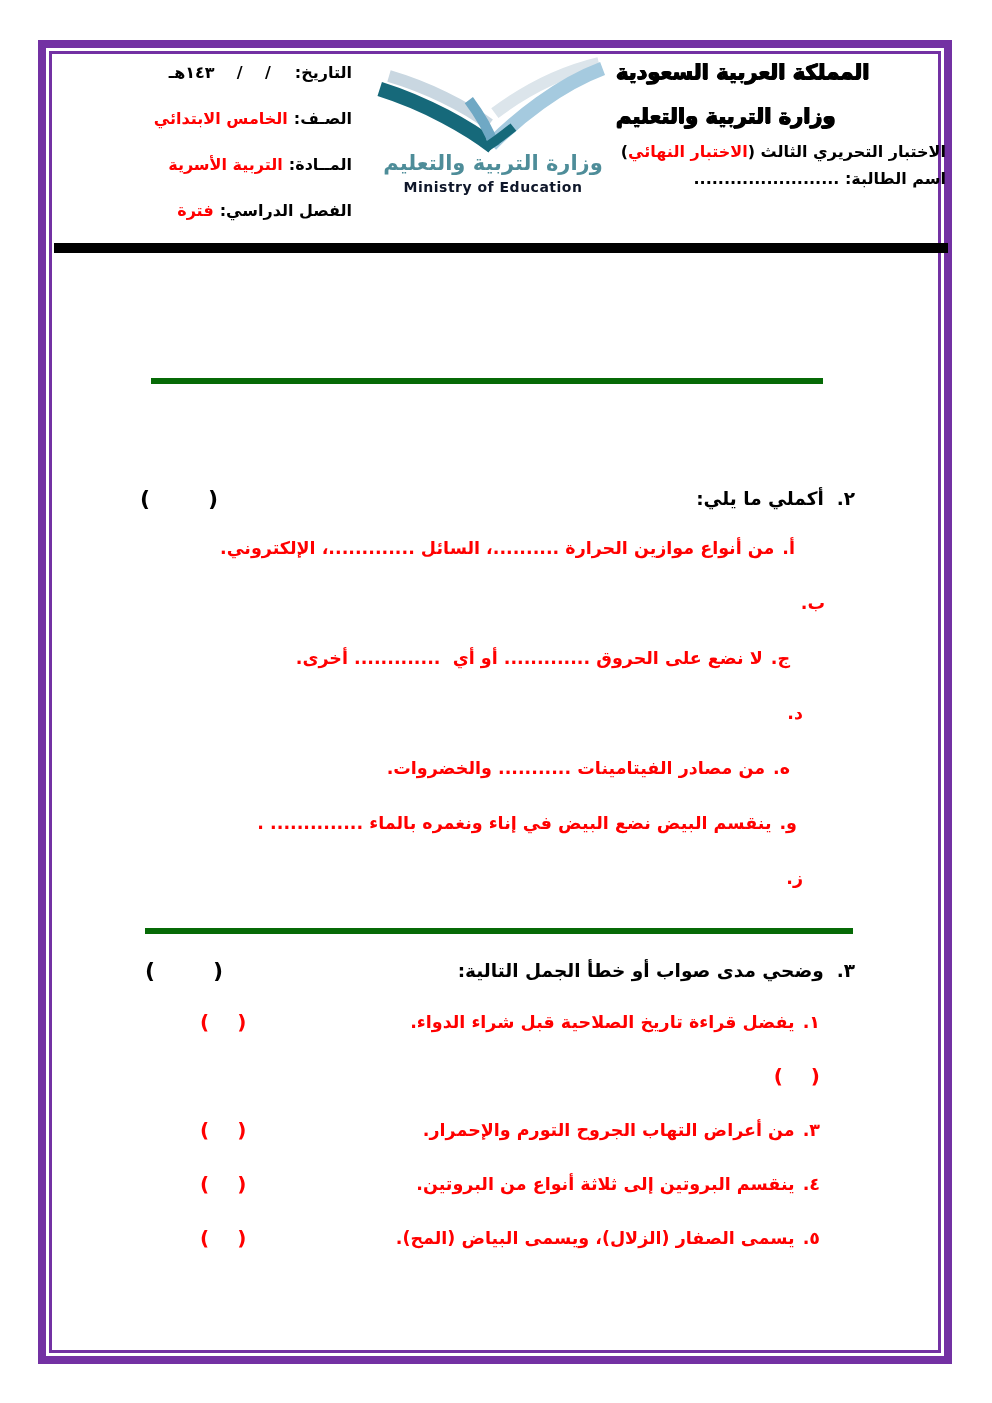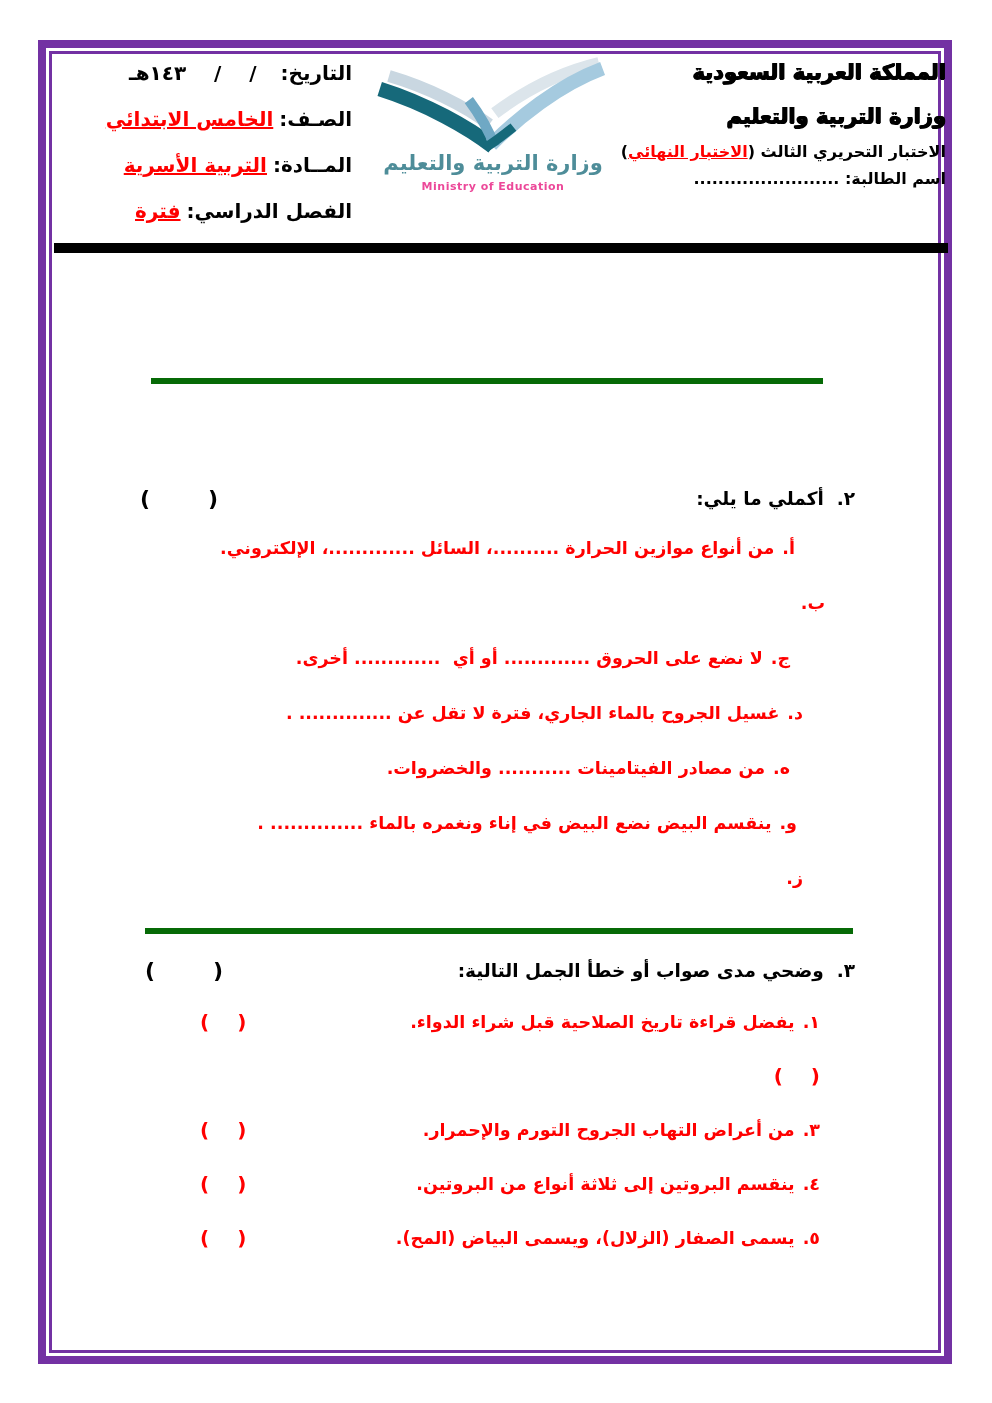--- a/index.html
+++ b/index.html
@@ -6,32 +6,32 @@
   body{
     width:992px;height:1403px;position:relative;background:#ffffff;
     font-family:"DejaVu Sans", sans-serif;font-weight:bold;color:#000;
     overflow:hidden;
   }
   
   .frame{position:absolute;left:38px;top:40px;width:914px;height:1324px;border:8px solid #7331A3;box-sizing:border-box;}
   .frame-inner{position:absolute;inset:3px;border:3px solid #7331A3;}
   
   .header-right{position:absolute;left:616px;top:50px;width:330px;direction:rtl;text-align:right;}
-  .calligraphy{text-align:right;font-size:21px;line-height:44px;letter-spacing:-0.5px;
+  .calligraphy{text-align:left;font-size:21px;line-height:44px;letter-spacing:-0.5px;
     text-shadow:0.7px 0 0 #000,-0.7px 0 0 #000,0 0.7px 0 #000;}
   .hr-line{font-size:16px;line-height:27px;white-space:nowrap;}
-  .red{color:#FF0000;text-decoration:underline;}
+  .red{color:#FF0000;}
   .hl-row .red{margin-right:6px;}
   .header-left{position:absolute;left:60px;top:50px;width:292px;direction:rtl;text-align:right;}
-  .hl-row{font-size:20px;line-height:46px;white-space:nowrap;}
+  .hl-row{font-size:16px;line-height:46px;white-space:nowrap;}
   
   .logo{position:absolute;left:366px;top:50px;width:254px;text-align:center;}
   .logo svg{display:block;margin:0 auto;}
   .logo-ar{color:#4E8D99;font-size:21px;line-height:26px;margin-top:-4px;direction:rtl;}
-  .logo-en{color:#ec4899;font-size:11px;line-height:22px;letter-spacing:0.5px;}
+  .logo-en{color:#0f172a;font-size:14px;line-height:22px;letter-spacing:0.5px;}
   
   .black-rule{position:absolute;left:54px;top:243px;width:894px;height:10px;background:#000;}
   .green-line{position:absolute;height:6px;background:#066A06;}
   .green-1{left:151px;top:378px;width:672px;}
   .green-2{left:145px;top:928px;width:708px;}
   
   .q-heading{position:absolute;display:flex;direction:rtl;justify-content:space-between;align-items:center;
     font-size:18.5px;height:40px;}
   .q2-heading{left:140px;top:478px;width:715px;}
   .q3-heading{left:145px;top:950px;width:710px;}
@@ -107,21 +107,20 @@
     </div>
   <div class="q2-item">
       <span class="item-label">ب.</span>
     </div>
   <div class="q2-item">
       <span class="item-label">ج.</span>
       <span>لا نضع على الحروق ............. أو أي &nbsp;............. أخرى.</span>
     </div>
   <div class="q2-item">
       <span class="item-label">د.</span>
-      <span>غسيل الجروح بالماء الجاري، فترة لا تقل عن .............. .</span>
     </div>
   <div class="q2-item">
       <span class="item-label">ه.</span>
       <span>من مصادر الفيتامينات ........... والخضروات.</span>
     </div>
   <div class="q2-item">
       <span class="item-label">و.</span>
       <span>ينقسم البيض نضع البيض في إناء ونغمره بالماء .............. .</span>
     </div>
   <div class="q2-item">

